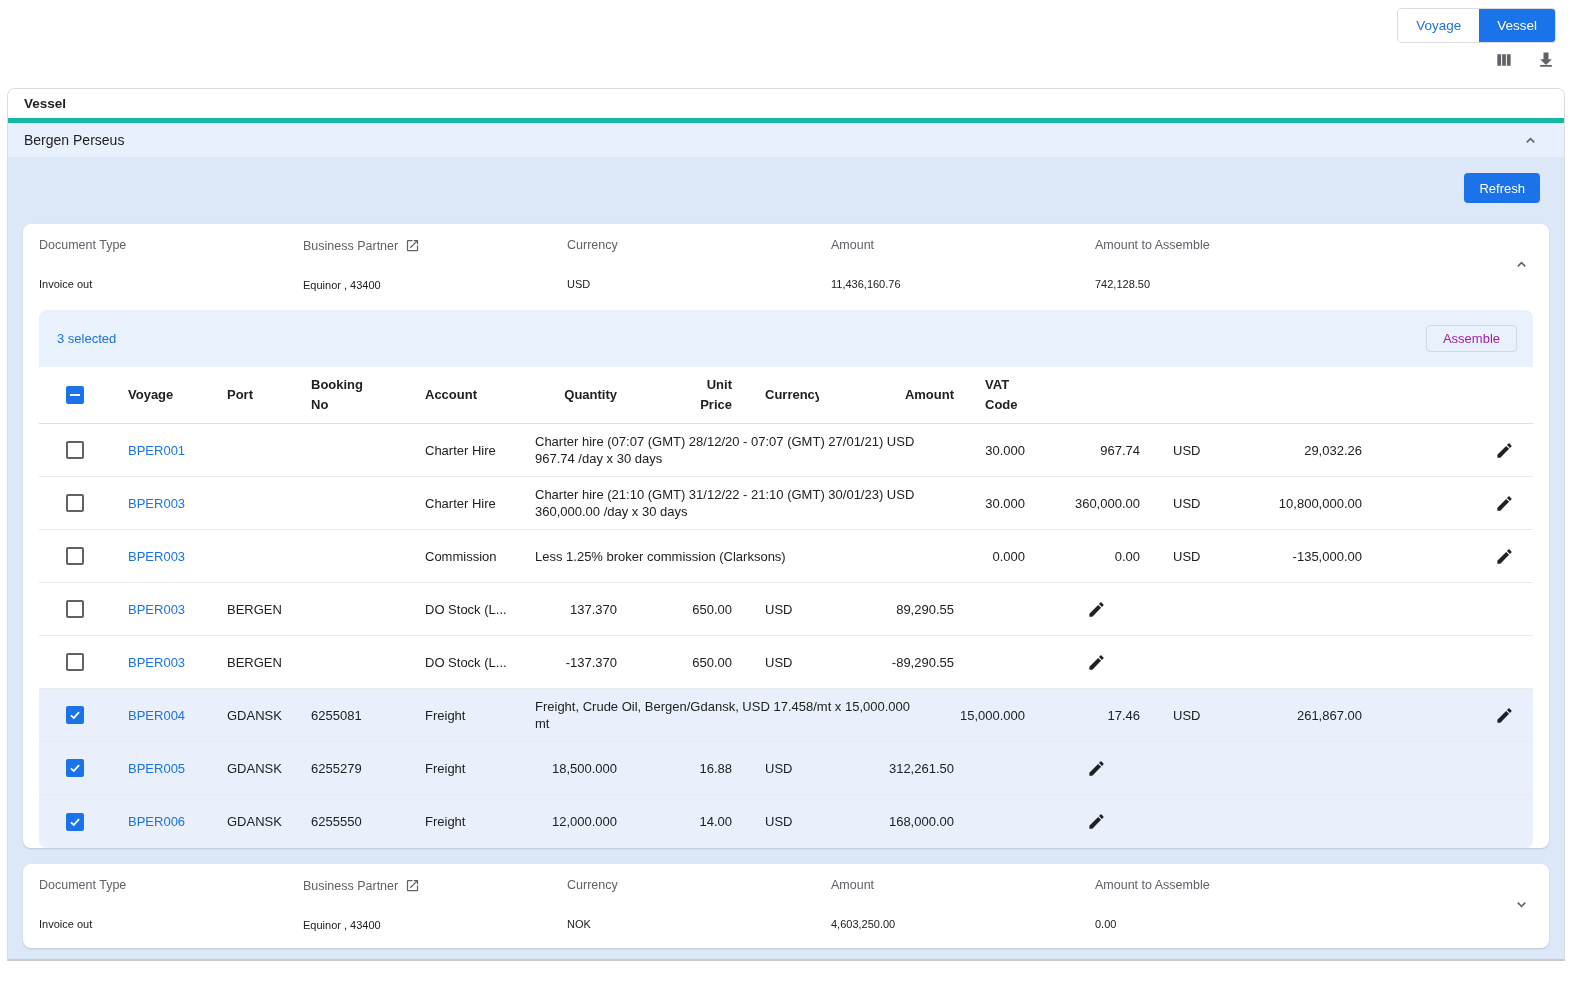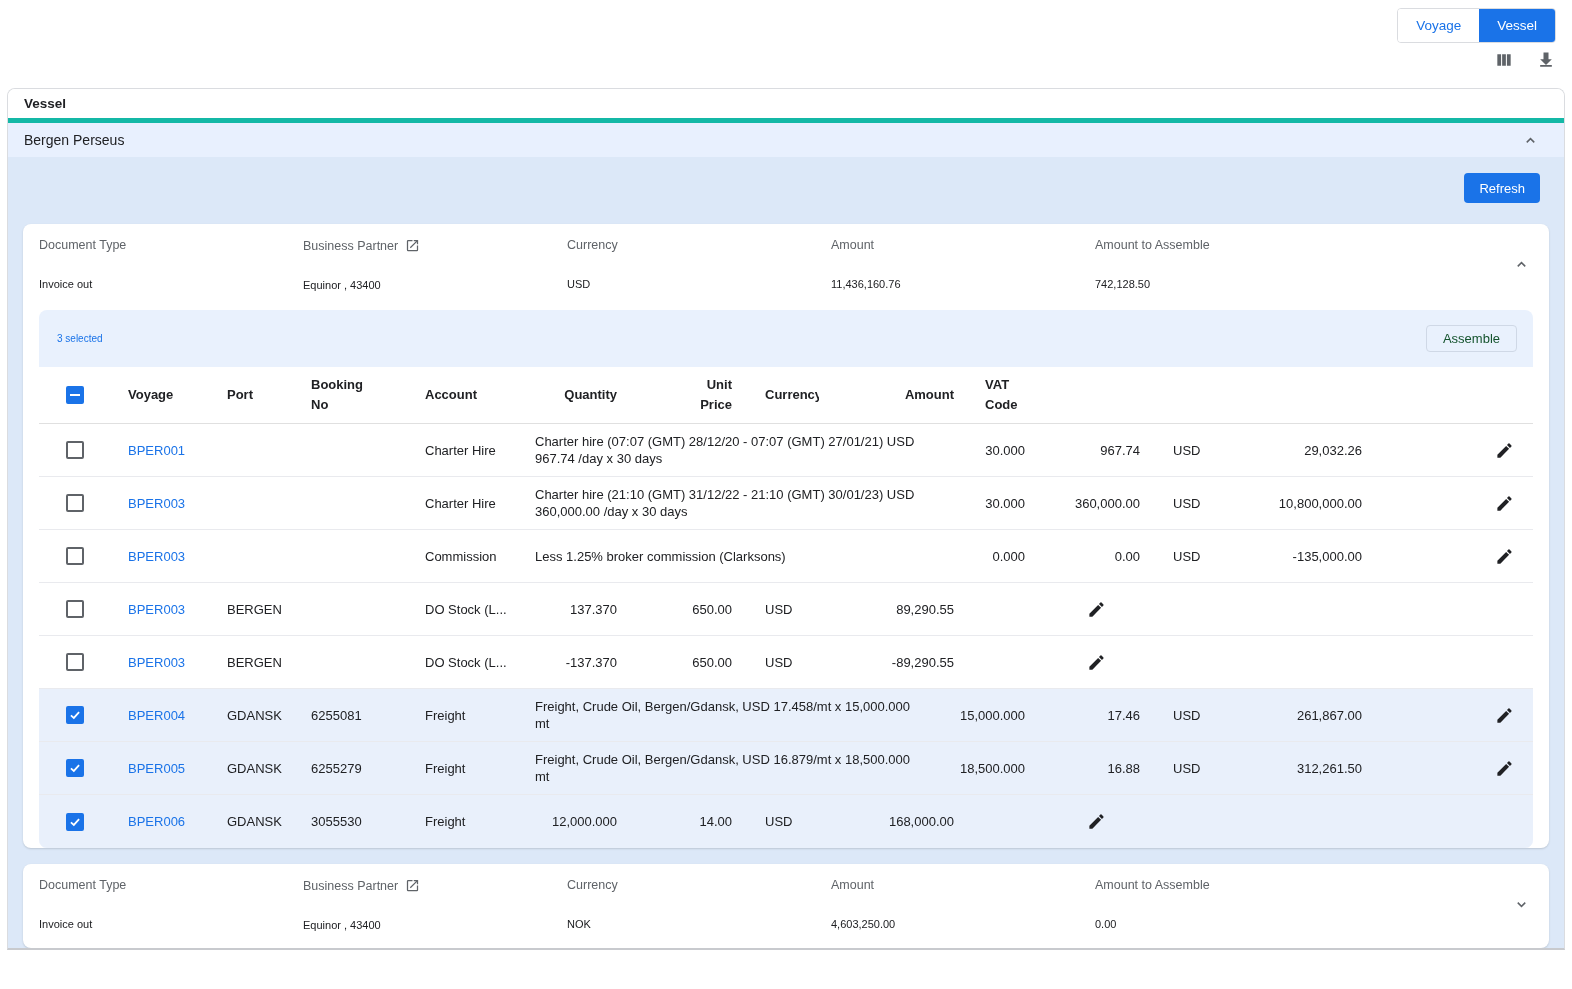--- a/index.html
+++ b/index.html
@@ -15,40 +15,40 @@
   .tool-icon svg { width:20px; height:20px; display:block; }
 
   
   .panel { margin:0 7px; border:1px solid #dadce0; border-bottom:2px solid #c8cace; border-radius:8px 8px 0 0; overflow:hidden; }
   .panel-header { height:29px; display:flex; align-items:center; padding-left:16px; font-size:13.5px; font-weight:bold; background:#fff; }
   .group-row { height:39px; display:flex; align-items:center; padding:0 26px 0 16px; background:#e8f0fe; border-top:5px solid #14b8a6; font-size:14px; cursor:pointer; }
   .group-row .chev { margin-left:auto; }
   .chev { width:15px; height:15px; color:#5f6368; display:inline-block; }
   .chev svg { width:15px; height:15px; display:block; }
 
-  .expanded { background:#dce8f8; }
+  .expanded { background:#dce8f8; padding-bottom:11px; }
   .refresh-row { display:flex; justify-content:flex-end; padding:16px 24px 0 24px; }
   .btn-primary { height:30px; padding:0 15px; background:#1a73e8; color:#fff; border:none; border-radius:4px; font-size:13px; cursor:pointer; font-family:inherit; }
 
   .card { background:#fff; border-radius:8px; margin:21px 15px 0 15px; box-shadow:0 1px 2px rgba(60,64,67,.2); }
   .card.second { margin-top:16px; }
 
   .doc-row { display:flex; align-items:flex-start; padding:14px 20px 17px 16px;gap:16px; }
   .doc-field { width:248px; }
   .doc-field .label { font-size:12.5px; color:#5f6368; display:flex; align-items:center; gap:7px; }
   .doc-field .value { font-size:11px; color:#202124; margin-top:26px; }
   .ext-icon { width:15px; height:15px; color:#5f6368; cursor:pointer; }
   .ext-icon svg { width:15px; height:15px; display:block; }
   .doc-chev { margin-left:auto; align-self:center; cursor:pointer; }
 
   
   .sel-container { margin:2px 16px 15px 16px; background:#e9f1fd; border-radius:8px; overflow:hidden; }
   .sel-bar { height:57px; display:flex; align-items:center; padding:0 16px 0 18px; }
-  .sel-count { color:#1a73e8; font-size:10px; }
-  .btn-outline { margin-left:auto; height:27px; padding:0 16px; background:transparent; border:1px solid #cfd8e6; border-radius:4px; color:#14532d; font-size:13px; cursor:pointer; font-family:inherit; }
+  .sel-count { color:#1a73e8; font-size:13px; }
+  .btn-outline { margin-left:auto; height:27px; padding:0 16px; background:transparent; border:1px solid #cfd8e6; border-radius:4px; color:#a21caf; font-size:13px; cursor:pointer; font-family:inherit; }
 
   .tbl { background:#fff; }
   .tr { display:flex; align-items:center; height:53px; border-bottom:1px solid #e9eaee; font-size:13px; background:#fff; }
   .tr:last-child { border-bottom:none; }
   .tr.selected { background:#e9f0fb; }
   .thead { height:57px; font-weight:bold; border-bottom:1px solid #e0e0e0; background:#fff; }
   .thead .c { line-height:20px; }
 
   .c { padding-left:16px; overflow:hidden; }
   .c-cb   { width:72px; display:flex; justify-content:center; padding-left:0; flex:none; }
@@ -326,21 +326,20 @@
                   <span class="checkbox checked">
                     <svg viewBox="0 0 24 24" fill="none" stroke="#fff" stroke-width="3">
                       <polyline points="5,12.5 10,17 19,7"></polyline>
                     </svg>
                   </span>
                 </div>
               <div class="c c-voy"><a class="link">BPER005</a></div>
               <div class="c c-port">GDANSK</div>
               <div class="c c-book">6255279</div>
               <div class="c c-acct">Freight</div>
-              <div class="c c-text">Freight, Crude Oil, Bergen/Gdansk, USD 16.879/mt x 18,500.000 mt</div>
               <div class="c c-qty">18,500.000</div>
               <div class="c c-unit">16.88</div>
               <div class="c c-cur">USD</div>
               <div class="c c-amt">312,261.50</div>
               <div class="c c-vat"></div>
               <div class="c c-edit">
                   <button class="edit-btn">
                     <svg viewBox="0 0 24 24" fill="currentColor">
                       <path d="M3 17.25V21h3.75L17.81 9.94l-3.75-3.75L3 17.25zM20.71 7.04a1 1 0 0 0 0-1.41l-2.34-2.34a1 1 0 0 0-1.41 0l-1.83 1.83 3.75 3.75 1.83-1.83z"></path>
                     </svg>
@@ -351,21 +350,21 @@
             <div class="tr selected">
               <div class="c c-cb">
                   <span class="checkbox checked">
                     <svg viewBox="0 0 24 24" fill="none" stroke="#fff" stroke-width="3">
                       <polyline points="5,12.5 10,17 19,7"></polyline>
                     </svg>
                   </span>
                 </div>
               <div class="c c-voy"><a class="link">BPER006</a></div>
               <div class="c c-port">GDANSK</div>
-              <div class="c c-book">3055530</div>
+              <div class="c c-book">6255550</div>
               <div class="c c-acct">Freight</div>
               <div class="c c-qty">12,000.000</div>
               <div class="c c-unit">14.00</div>
               <div class="c c-cur">USD</div>
               <div class="c c-amt">168,000.00</div>
               <div class="c c-vat"></div>
               <div class="c c-edit">
                   <button class="edit-btn">
                     <svg viewBox="0 0 24 24" fill="currentColor">
                       <path d="M3 17.25V21h3.75L17.81 9.94l-3.75-3.75L3 17.25zM20.71 7.04a1 1 0 0 0 0-1.41l-2.34-2.34a1 1 0 0 0-1.41 0l-1.83 1.83 3.75 3.75 1.83-1.83z"></path>

